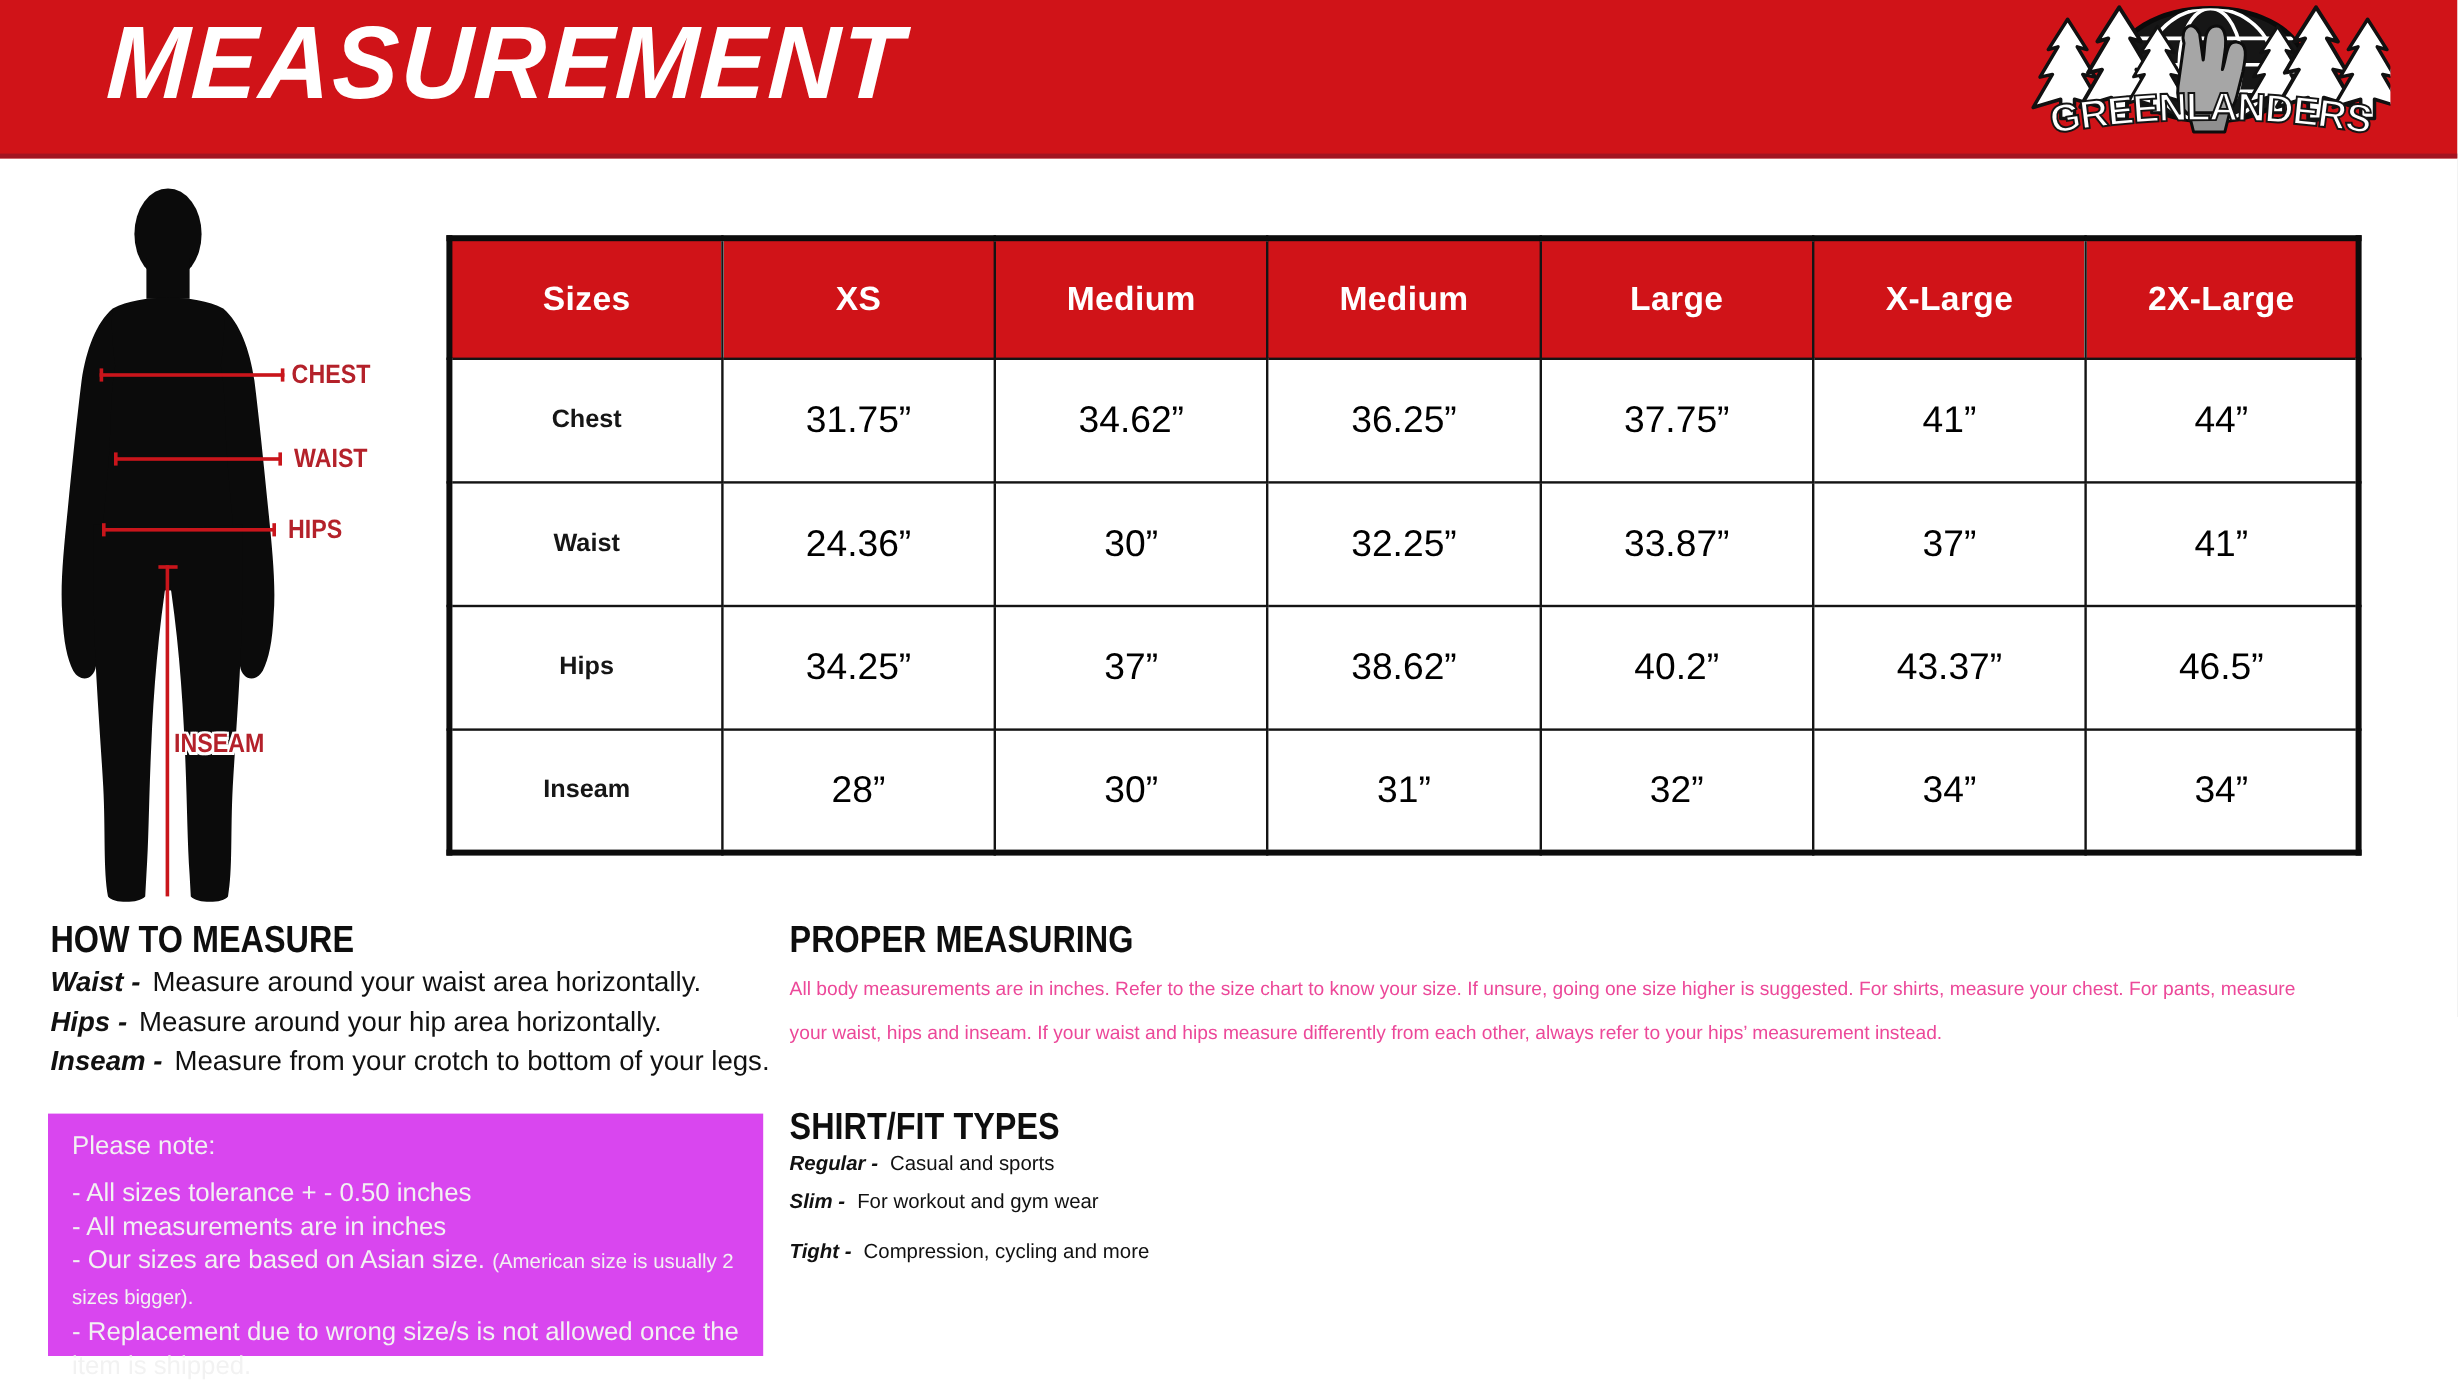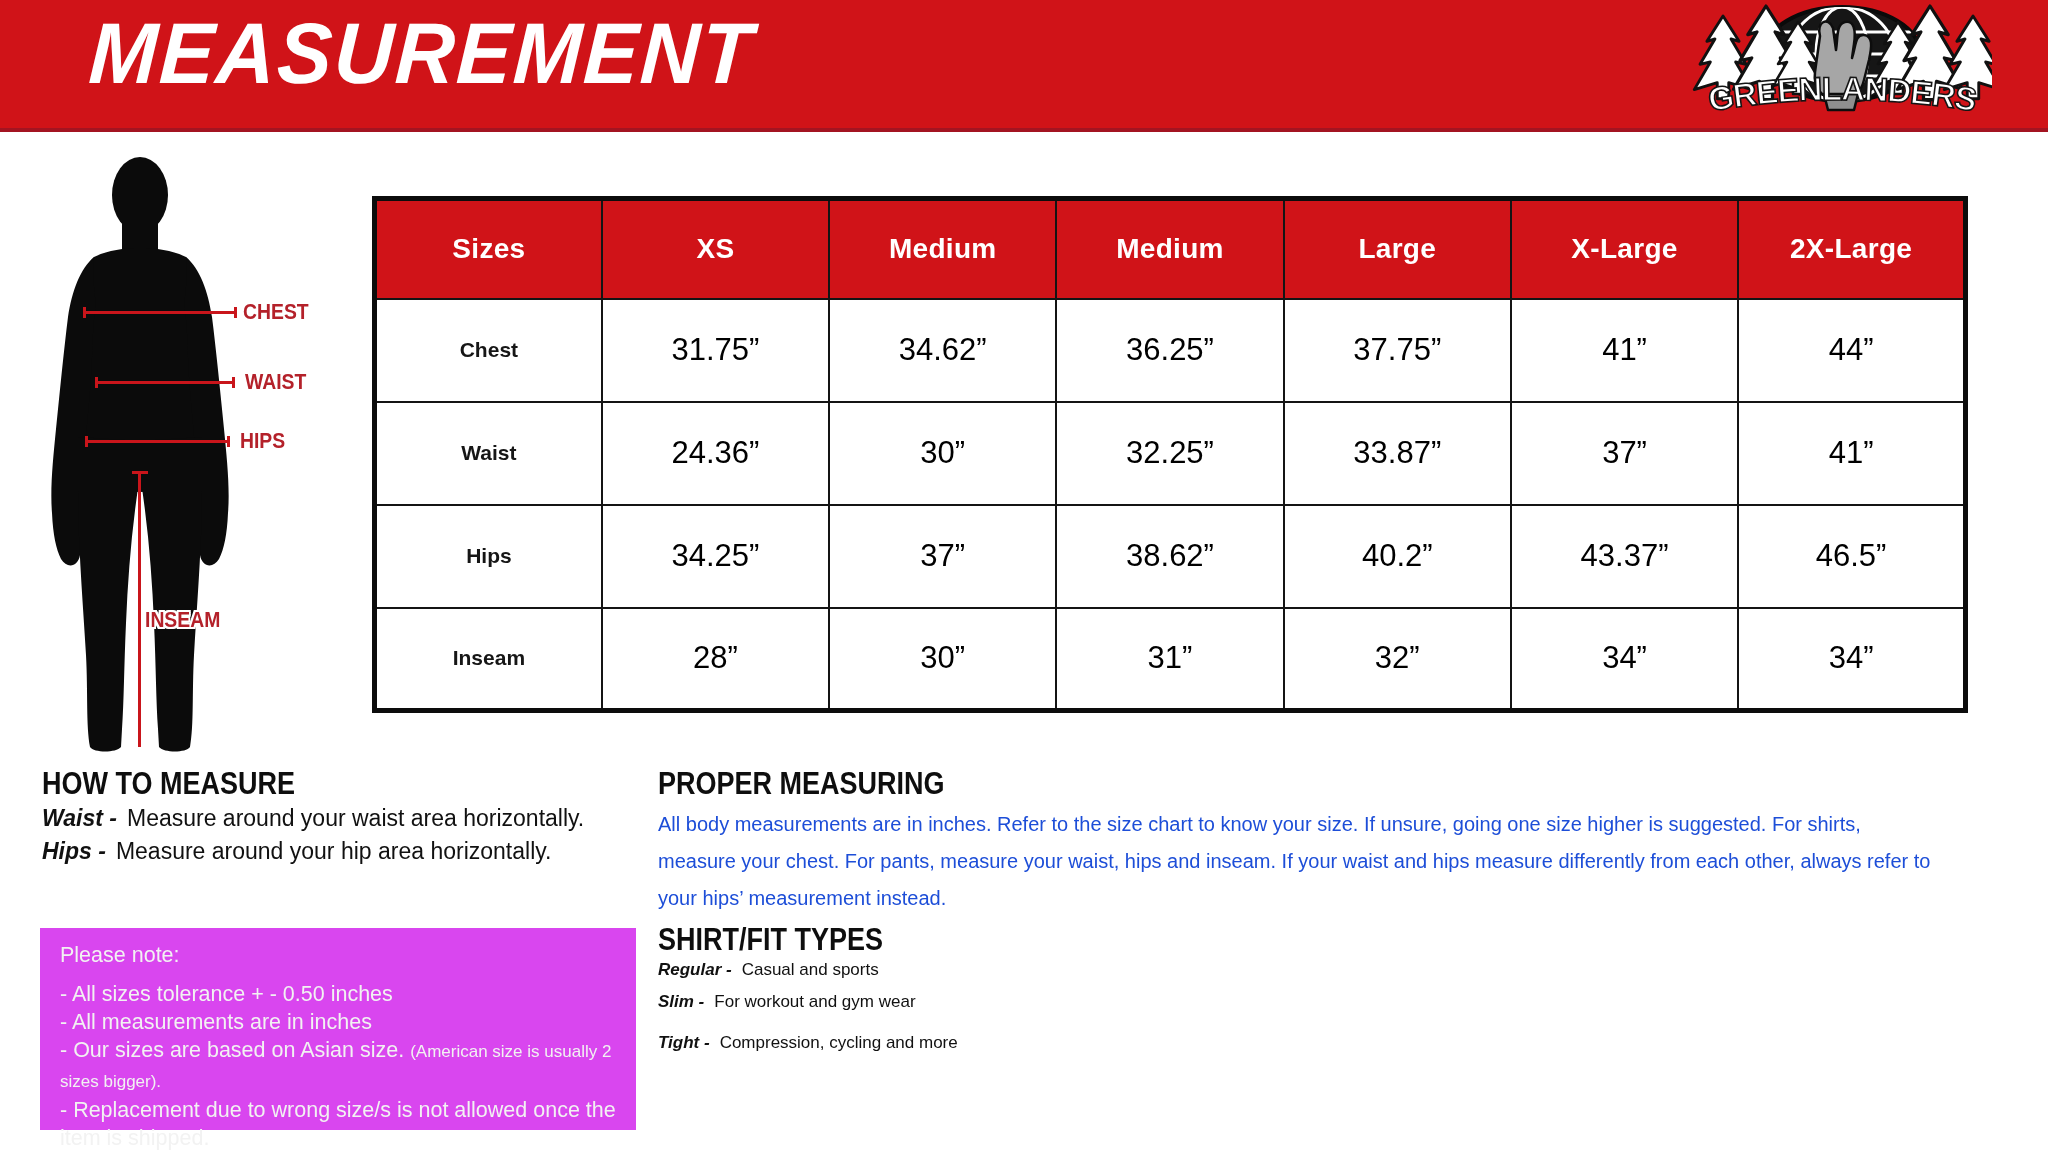--- a/index.html
+++ b/index.html
@@ -38,22 +38,22 @@
   .row-label{font-size:21px;font-weight:bold;color:#161616;}
   .cell-val{font-size:31px;color:#000000;font-weight:400;}
 
   
   .sec-h{position:absolute;font-size:30px;font-weight:900;color:#0e0e0e;white-space:nowrap;
          transform:scaleX(.9) scaleY(1.05);transform-origin:0 0;letter-spacing:0;}
   .measure-items{position:absolute;left:42px;top:802px;width:600px;}
   .measure-items .line{font-size:23px;line-height:33px;white-space:nowrap;}
   .term{font-weight:bold;font-style:italic;margin-right:10px;}
 
-  .para{position:absolute;left:658px;top:806px;width:1282px;font-size:20px;line-height:37px;
-        color:#1d4ed8;}
+  .para{position:absolute;left:658px;top:806px;width:1282px;font-size:16px;line-height:37px;
+        color:#ec4899;}
 
   .notebox{position:absolute;left:40px;top:928px;width:596px;height:202px;background:#d946ef;
         color:#f2f2f2;box-sizing:border-box;padding:13px 20px 0 20px;font-size:21.5px;line-height:28px;}
   .notebox .nb-title{margin-bottom:11px;}
   .nb-small{font-size:17px;}
 
   .fit-items{position:absolute;left:658px;top:954px;width:700px;}
   .fit-items .line{font-size:17px;line-height:32px;white-space:nowrap;}
   .fit-items .gap{margin-top:9px;}
 </style>
@@ -190,20 +190,21 @@
         <td class="cell-val">34”</td>
         <td class="cell-val">34”</td>
       </tr>
     </tbody>
   </table>
 
   <div class="sec-h" style="left:42px;top:766px;">HOW TO MEASURE</div>
   <div class="measure-items">
     <div class="line"><span class="term">Waist -</span><span>Measure around your waist area horizontally.</span></div>
     <div class="line"><span class="term">Hips -</span><span>Measure around your hip area horizontally.</span></div>
+    <div class="line"><span class="term">Inseam -</span><span>Measure from your crotch to bottom of your legs.</span></div>
   </div>
 
   <div class="sec-h" style="left:658px;top:766px;">PROPER MEASURING</div>
   <div class="para">All body measurements are in inches. Refer to the size chart to know your size. If unsure, going one size higher is suggested. For shirts, measure your chest. For pants, measure your waist, hips and inseam. If your waist and hips measure differently from each other, always refer to your hips’ measurement instead.</div>
 
   <div class="notebox">
     <div class="nb-title">Please note:</div>
     <div>- All sizes tolerance + - 0.50 inches</div>
     <div>- All measurements are in inches</div>
     <div><span>- Our sizes are based on Asian size.</span> <span class="nb-small">(American size is usually 2 sizes bigger).</span></div>

